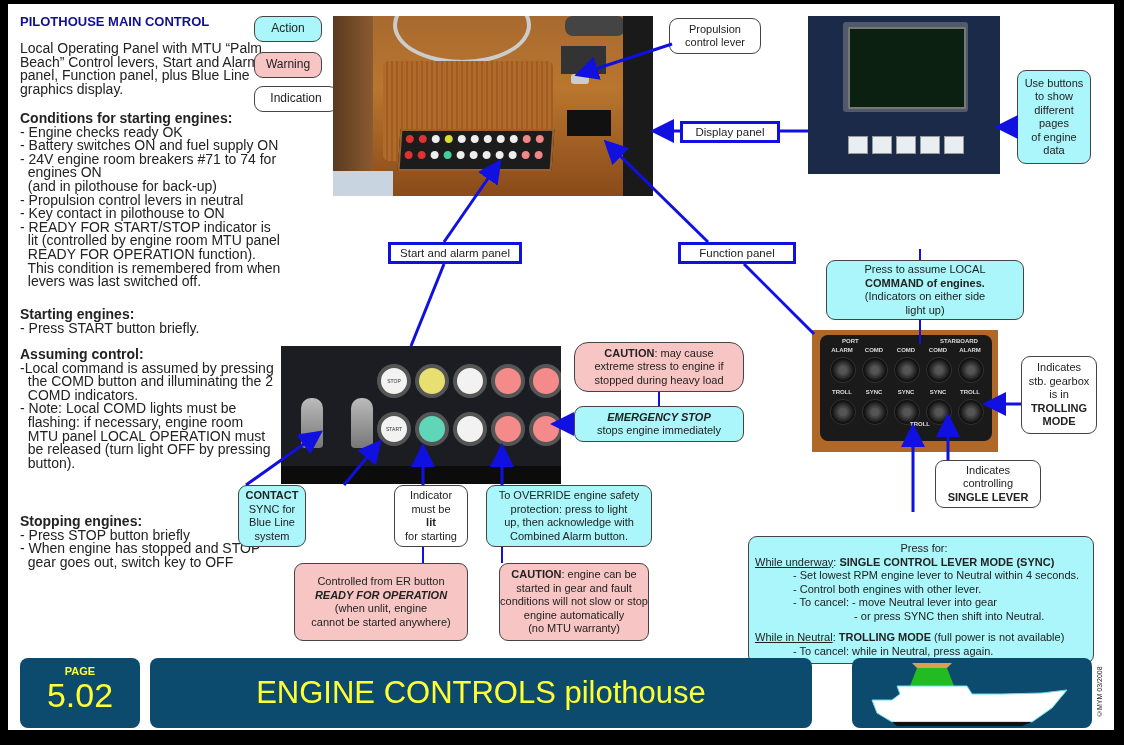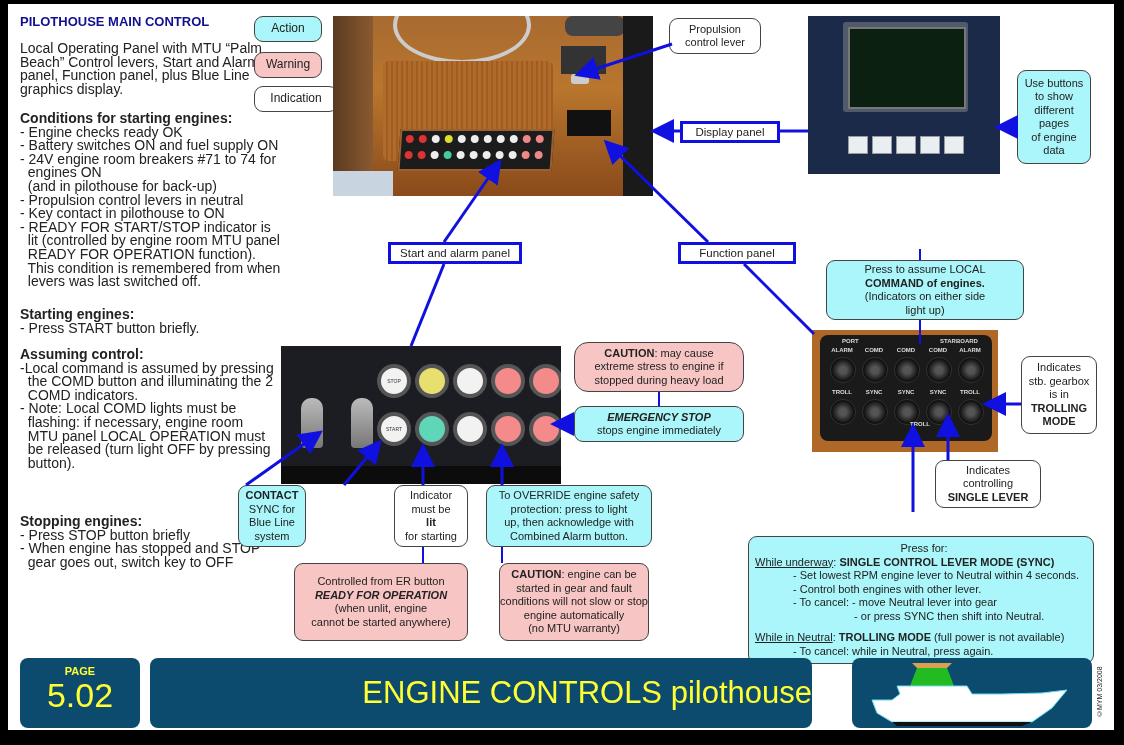--- a/index.html
+++ b/index.html
@@ -299,21 +299,21 @@
       <line x1="651" y1="388" x2="651" y2="402"></line>
       <line x1="415" y1="543" x2="415" y2="559"></line>
       <line x1="494" y1="543" x2="494" y2="559"></line>
     </g>
   </svg>
 
   <div class="footer-box" style="left:12px;top:654px;width:120px;height:70px;text-align:center;color:#ffff33;">
     <div style="font-size:11px;font-weight:bold;margin-top:7px;">PAGE</div>
     <div style="font-size:34px;line-height:36px;">5.02</div>
   </div>
-  <div class="footer-box" style="left:142px;top:654px;width:662px;height:70px;color:#ffff33;font-size:31px;text-align:right;line-height:70px;">ENGINE CONTROLS pilothouse</div>
+  <div class="footer-box" style="left:142px;top:654px;width:662px;height:70px;color:#ffff33;font-size:31px;text-align:center;line-height:70px;">ENGINE CONTROLS pilothouse</div>
   <div class="footer-box" style="left:844px;top:654px;width:240px;height:70px;">
     <svg width="240" height="70">
       <path d="M60,5 L100,5 L95,10 L65,10 Z" fill="#d9a050"></path>
       <path d="M65,10 L95,10 L102,28 L58,28 Z" fill="#22bb22"></path>
       <path d="M45,28 L115,28 L120,36 L150,36 L190,35 L215,32 L200,50 L180,64 L40,64 L25,55 L20,42 L40,42 L48,36 Z" fill="#fff" stroke="#66ddee" stroke-width="1"></path>
       <path d="M40,64 L180,64 L170,68 L45,68 Z" fill="#111"></path>
     </svg>
   </div>
   <div class="abs" style="left:1088px;top:650px;width:14px;height:76px;font-size:7px;color:#222;writing-mode:vertical-rl;transform:rotate(180deg);text-align:center;">©MYM 03/2008</div>
 </div>

